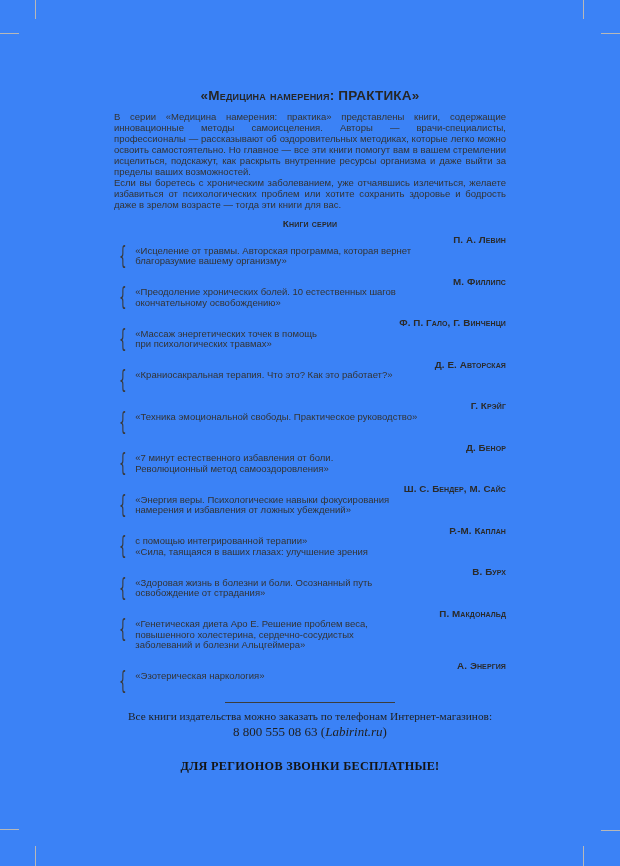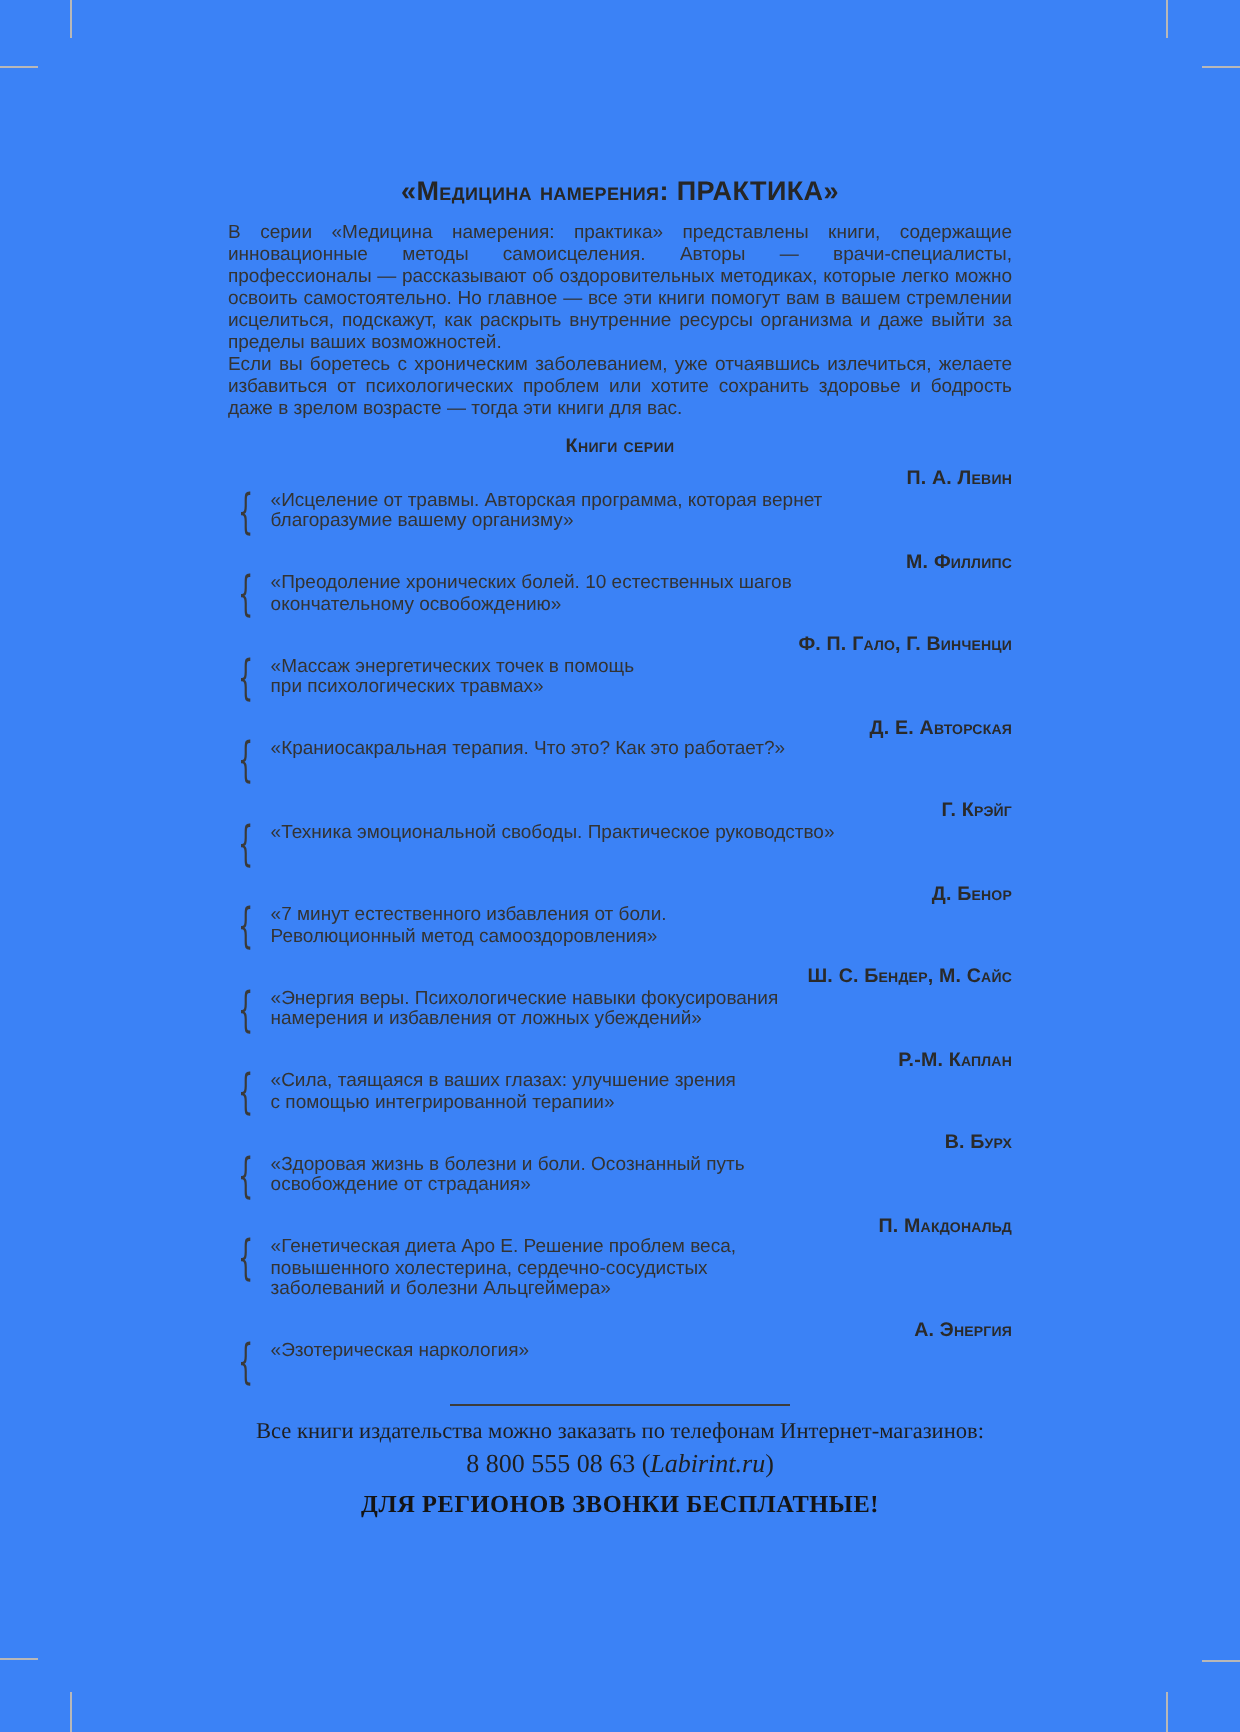--- a/index.html
+++ b/index.html
@@ -37,21 +37,21 @@
          transform:scaleX(.5);transform-origin:left center;padding-left:2px;
          font-family:"DejaVu Sans",sans-serif;}
   .title-lines{width:316px;font-size:9.5px;line-height:10.5px;color:#333;}
   .title-lines .title-line:not(:first-child){}
 
   .footer{margin-top:10px;text-align:center;font-family:"Liberation Serif",serif;color:#1f1f1f;}
   .footer-rule{width:170px;height:0;border-top:1px solid #3c3c3c;margin:0 auto 7px;}
   .order-line{margin:0 0 2px;font-size:11.3px;white-space:nowrap;}
   .phone-line{font-size:13px;line-height:15px;}
   .shop-name{font-style:italic;}
-  .regions{margin:6px 0 0;font-size:12.2px;font-weight:bold;letter-spacing:.3px;color:#141414;}
+  .regions{margin:20px 0 0;font-size:12.2px;font-weight:bold;letter-spacing:.3px;color:#141414;}
 </style>
 </head>
 <body>
 
 <div class="page">
   <div class="crop v v-tl"></div>
   <div class="crop h h-tl"></div>
   <div class="crop v v-tr"></div>
   <div class="crop h h-tr"></div>
   <div class="crop h h-bl"></div>
@@ -134,22 +134,22 @@
               <div class="title-line">«Энергия веры. Психологические навыки фокусирования</div>
               <div class="title-line">намерения и избавления от ложных убеждений»</div>
             </div>
           </div>
         </div>
         <div class="book">
           <div class="author">Р.-М. Каплан</div>
           <div class="title-row">
             <span class="brace">{</span>
             <div class="title-lines">
+              <div class="title-line">с помощью интегрированной терапии»</div>
               <div class="title-line">«Сила, таящаяся в ваших глазах: улучшение зрения</div>
-              <div class="title-line">с помощью интегрированной терапии»</div>
             </div>
           </div>
         </div>
         <div class="book">
           <div class="author">В. Бурх</div>
           <div class="title-row">
             <span class="brace">{</span>
             <div class="title-lines">
               <div class="title-line">«Здоровая жизнь в болезни и боли. Осознанный путь</div>
               <div class="title-line">освобождение от страдания»</div>

